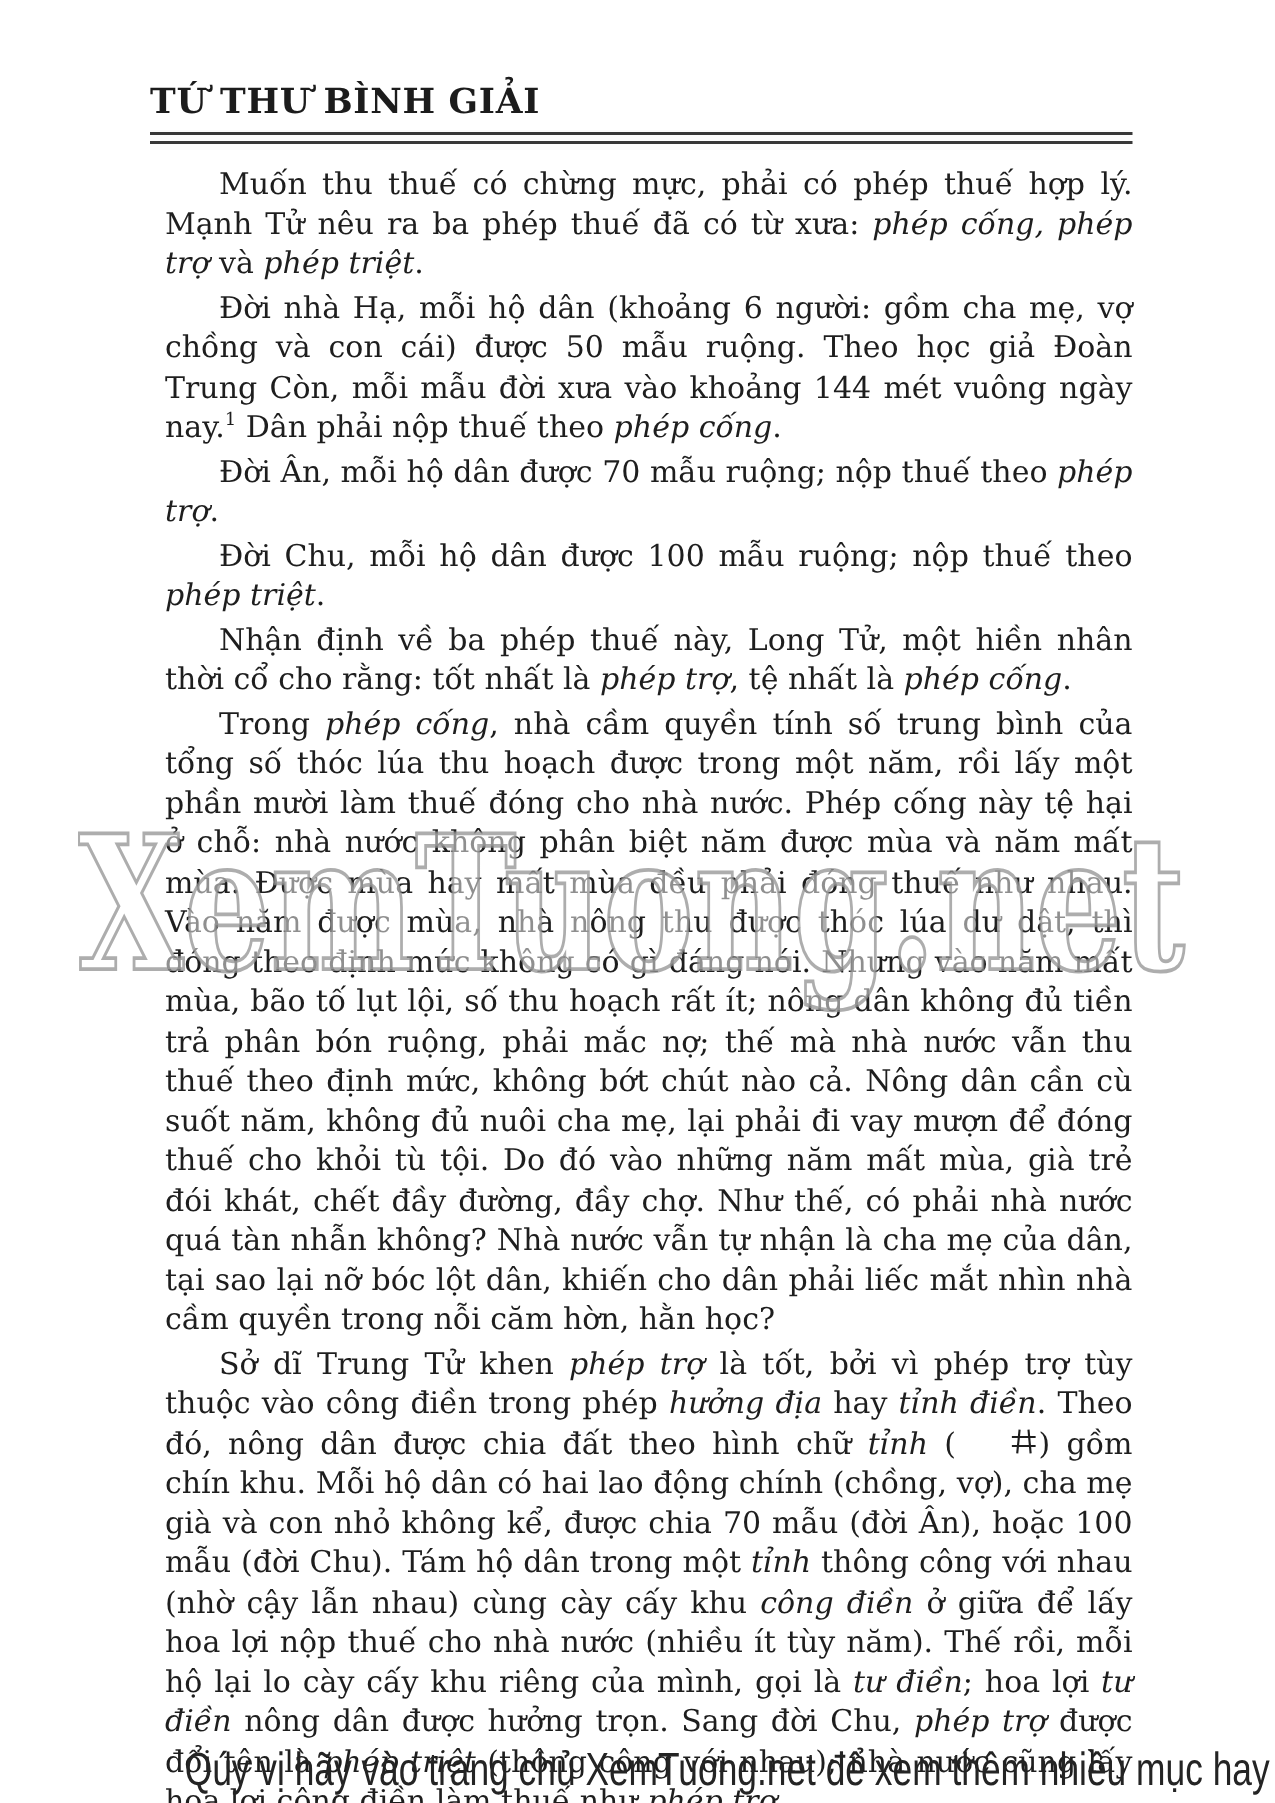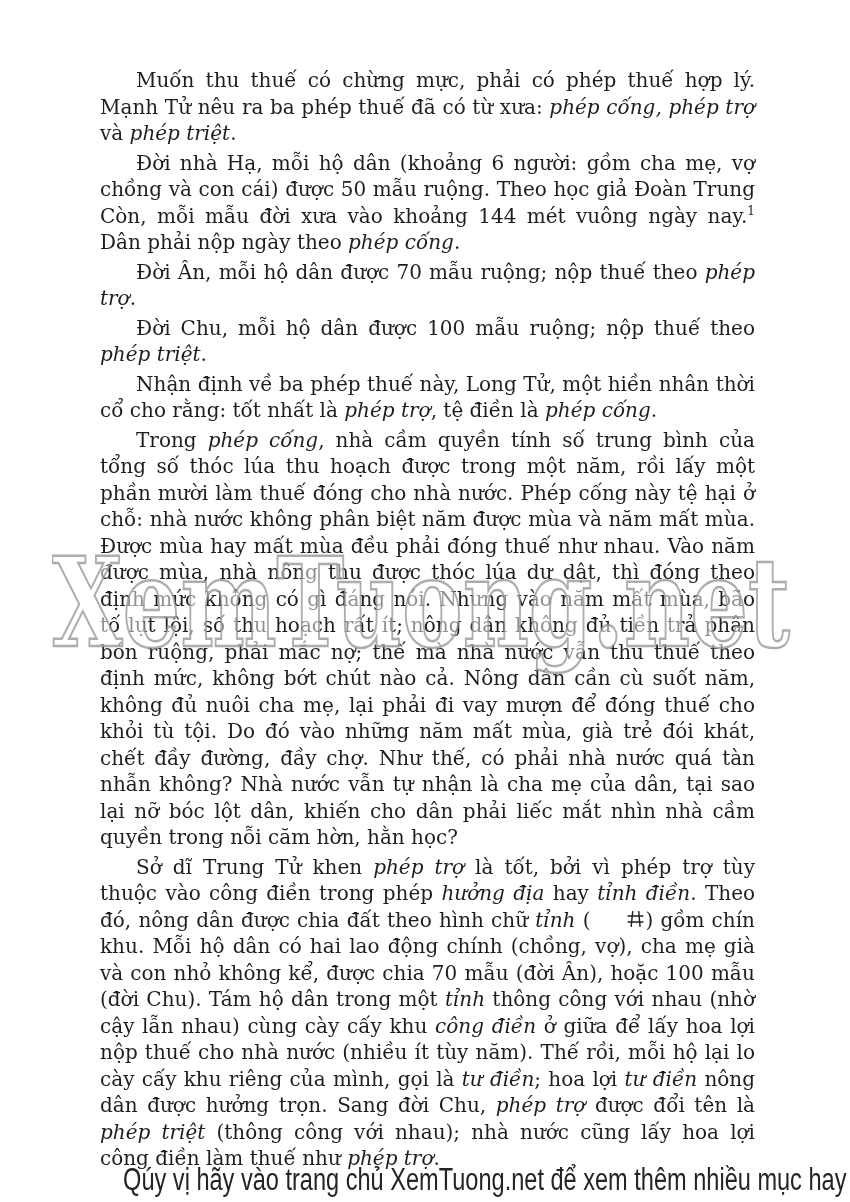--- a/index.html
+++ b/index.html
@@ -28,21 +28,21 @@
     border-top:2px solid #3a3a3a;
     border-bottom:2px solid #3a3a3a;
   }
   .body-text{
     margin-top:13px;
     font-size:20px;
     line-height:26.5px;
     text-align:justify;
   }
   .body-text p{
-    margin:0 0 3px 0;
+    margin:0 0 3px 10px;
     text-indent:36px;
   }
   .body-text em{font-style:italic;}
   .body-text sup{
     font-size:60%;
     vertical-align:super;
     line-height:0;
   }
   .cjk-well{
     display:inline-block;
@@ -72,27 +72,31 @@
     transform-origin:center center;
   }
 </style>
 </head>
 <body>
 
 <div class="page">
 
   <div class="content">
 
+    <div class="running-head">
+      <div class="book-title">TỨ THƯ BÌNH GIẢI</div>
+      <div class="double-rule"></div>
+    </div>
 
     <div class="body-text">
         <p><span>Muốn thu thuế có chừng mực, phải có phép thuế hợp lý. Mạnh Tử nêu ra ba phép thuế đã có từ xưa: </span><em>phép cống, phép trợ</em><span> và </span><em>phép triệt</em><span>.</span></p>
-        <p><span>Đời nhà Hạ, mỗi hộ dân (khoảng 6 người: gồm cha mẹ, vợ chồng và con cái) được 50 mẫu ruộng. Theo học giả Đoàn Trung Còn, mỗi mẫu đời xưa vào khoảng 144 mét vuông ngày nay.</span><sup>1</sup><span> Dân phải nộp ngày theo </span><em>phép cống</em><span>.</span></p>
+        <p><span>Đời nhà Hạ, mỗi hộ dân (khoảng 6 người: gồm cha mẹ, vợ chồng và con cái) được 50 mẫu ruộng. Theo học giả Đoàn Trung Còn, mỗi mẫu đời xưa vào khoảng 144 mét vuông ngày nay.</span><sup>1</sup><span> Dân phải nộp thuế theo </span><em>phép cống</em><span>.</span></p>
         <p><span>Đời Ân, mỗi hộ dân được 70 mẫu ruộng; nộp thuế theo </span><em>phép trợ</em><span>.</span></p>
         <p><span>Đời Chu, mỗi hộ dân được 100 mẫu ruộng; nộp thuế theo </span><em>phép triệt</em><span>.</span></p>
-        <p><span>Nhận định về ba phép thuế này, Long Tử, một hiền nhân thời cổ cho rằng: tốt nhất là </span><em>phép trợ</em><span>, tệ điền là </span><em>phép cống</em><span>.</span></p>
+        <p><span>Nhận định về ba phép thuế này, Long Tử, một hiền nhân thời cổ cho rằng: tốt nhất là </span><em>phép trợ</em><span>, tệ nhất là </span><em>phép cống</em><span>.</span></p>
         <p><span>Trong </span><em>phép cống</em><span>, nhà cầm quyền tính số trung bình của tổng số thóc lúa thu hoạch được trong một năm, rồi lấy một phần mười làm thuế đóng cho nhà nước. Phép cống này tệ hại ở chỗ: nhà nước không phân biệt năm được mùa và năm mất mùa. Được mùa hay mất mùa đều phải đóng thuế như nhau. Vào năm được mùa, nhà nông thu được thóc lúa dư dật, thì đóng theo định mức không có gì đáng nói. Nhưng vào năm mất mùa, bão tố lụt lội, số thu hoạch rất ít; nông dân không đủ tiền trả phân bón ruộng, phải mắc nợ; thế mà nhà nước vẫn thu thuế theo định mức, không bớt chút nào cả. Nông dân cần cù suốt năm, không đủ nuôi cha mẹ, lại phải đi vay mượn để đóng thuế cho khỏi tù tội. Do đó vào những năm mất mùa, già trẻ đói khát, chết đầy đường, đầy chợ. Như thế, có phải nhà nước quá tàn nhẫn không? Nhà nước vẫn tự nhận là cha mẹ của dân, tại sao lại nỡ bóc lột dân, khiến cho dân phải liếc mắt nhìn nhà cầm quyền trong nỗi căm hờn, hằn học?</span></p>
         <p><span>Sở dĩ Trung Tử khen </span><em>phép trợ</em><span> là tốt, bởi vì phép trợ tùy thuộc vào công điền trong phép </span><em>hưởng địa</em><span> hay </span><em>tỉnh điền</em><span>. Theo đó, nông dân được chia đất theo hình chữ </span><em>tỉnh</em><span> (</span><span class="cjk-well" title="井"><svg width="19" height="20" viewBox="0 0 24 24">
               <path d="M8.5 2 L6.5 22 M16 2 L17.8 22 M2 8.2 L22 8.2 M2 15.8 L22 15.8" stroke="#1e1e1e" stroke-width="1.8" fill="none"></path>
             </svg></span><span>) gồm chín khu. Mỗi hộ dân có hai lao động chính (chồng, vợ), cha mẹ già và con nhỏ không kể, được chia 70 mẫu (đời Ân), hoặc 100 mẫu (đời Chu). Tám hộ dân trong một </span><em>tỉnh</em><span> thông công với nhau (nhờ cậy lẫn nhau) cùng cày cấy khu </span><em>công điền</em><span> ở giữa để lấy hoa lợi nộp thuế cho nhà nước (nhiều ít tùy năm). Thế rồi, mỗi hộ lại lo cày cấy khu riêng của mình, gọi là </span><em>tư điền</em><span>; hoa lợi </span><em>tư điền</em><span> nông dân được hưởng trọn. Sang đời Chu, </span><em>phép trợ</em><span> được đổi tên là </span><em>phép triệt</em><span> (thông công với nhau); nhà nước cũng lấy hoa lợi công điền làm thuế như </span><em>phép trợ</em><span>.</span></p>
       </div>
 
   </div>
 
   <svg class="watermark" viewBox="0 0 745 142" xmlns="http://www.w3.org/2000/svg">
     <text x="0" y="112" font-family="'DejaVu Serif', serif" font-weight="bold" font-size="124" textLength="738" lengthAdjust="spacingAndGlyphs" fill="rgba(255,255,255,0.5)" stroke="rgba(145,145,145,0.75)" stroke-width="2.5">XemTuong.net</text>

